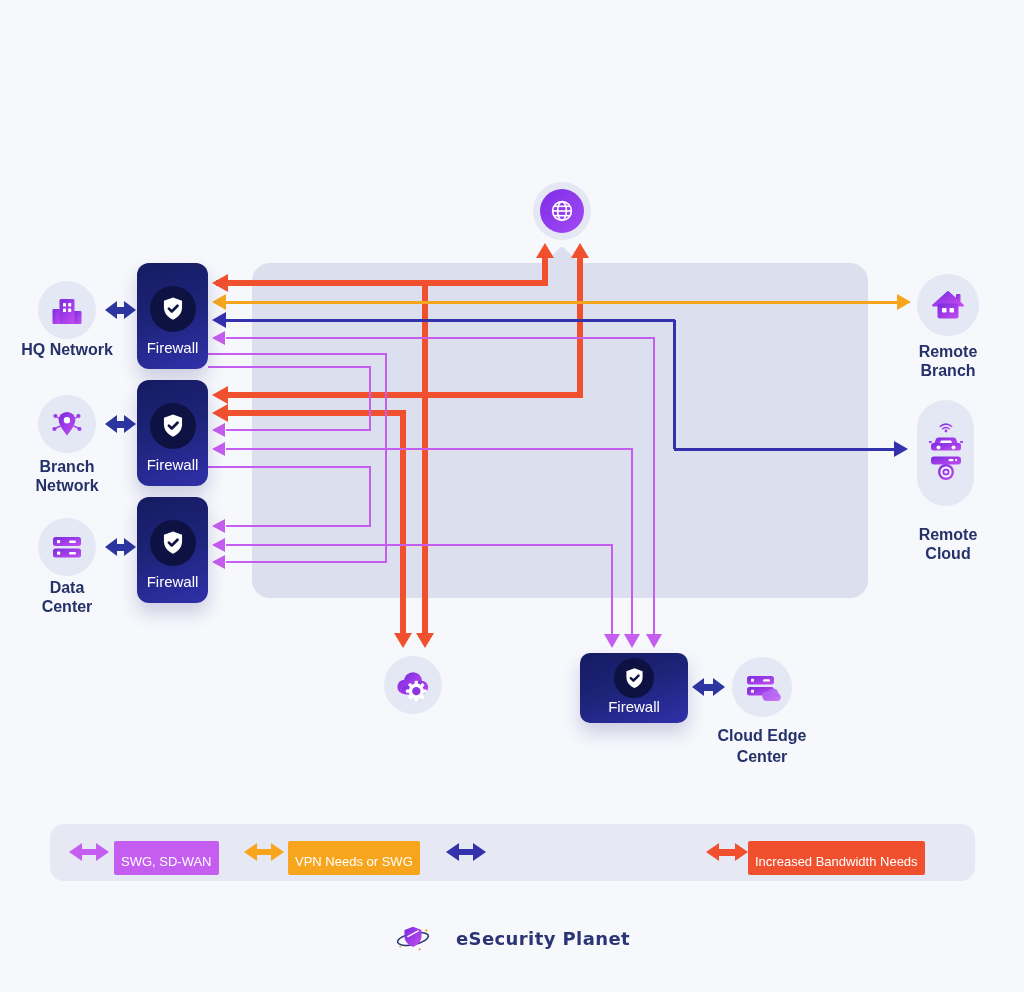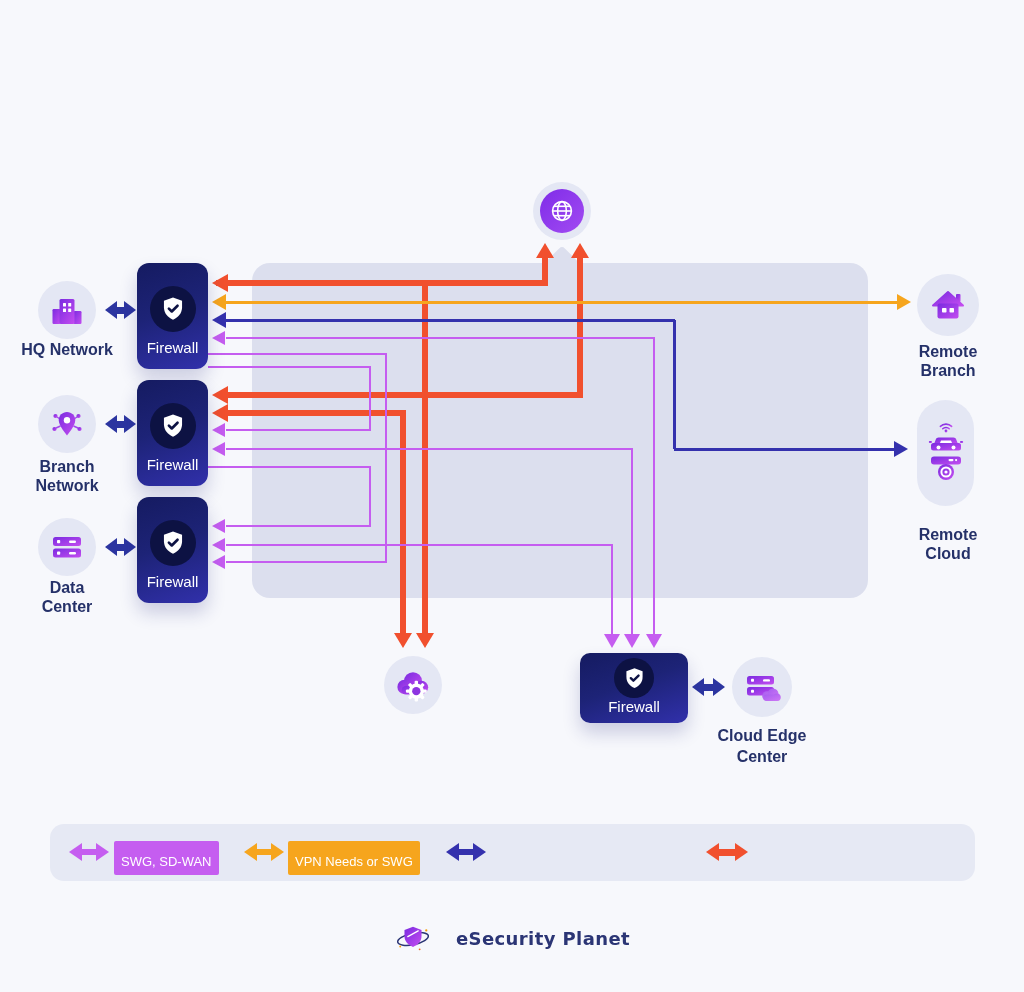--- a/index.html
+++ b/index.html
@@ -301,20 +301,21 @@
     </svg>
   </div>
   <div class="nlabel" style="left:692px;top:725px;line-height:21px;">
     <span>Cloud Edge</span>
     <span>Center</span>
   </div>
 
   <div class="legend-bar"></div>
   <div class="legend-label" style="left: 114px; background: rgb(197, 93, 240);">SWG, SD-WAN</div>
   <div class="legend-label" style="left: 288px; background: rgb(246, 165, 29);">VPN Needs or SWG</div>
+  <div class="legend-label" style="left: 748px; background: rgb(241, 80, 46);">Increased Bandwidth Needs</div>
 
   <div class="footer">
     <svg width="38" height="36" viewBox="0 0 40 38">
       <defs>
           <linearGradient id="gLG" x1="0" y1="0" x2="1" y2="1">
         <stop offset="0" stop-color="#7a2be0"></stop>
             <stop offset="1" stop-color="#c44df0"></stop>
           </linearGradient>
         </defs>
       <ellipse cx="20" cy="20" rx="16.5" ry="6" fill="none" stroke="#2b3575" stroke-width="1.6" transform="rotate(-12 20 20)"></ellipse>

